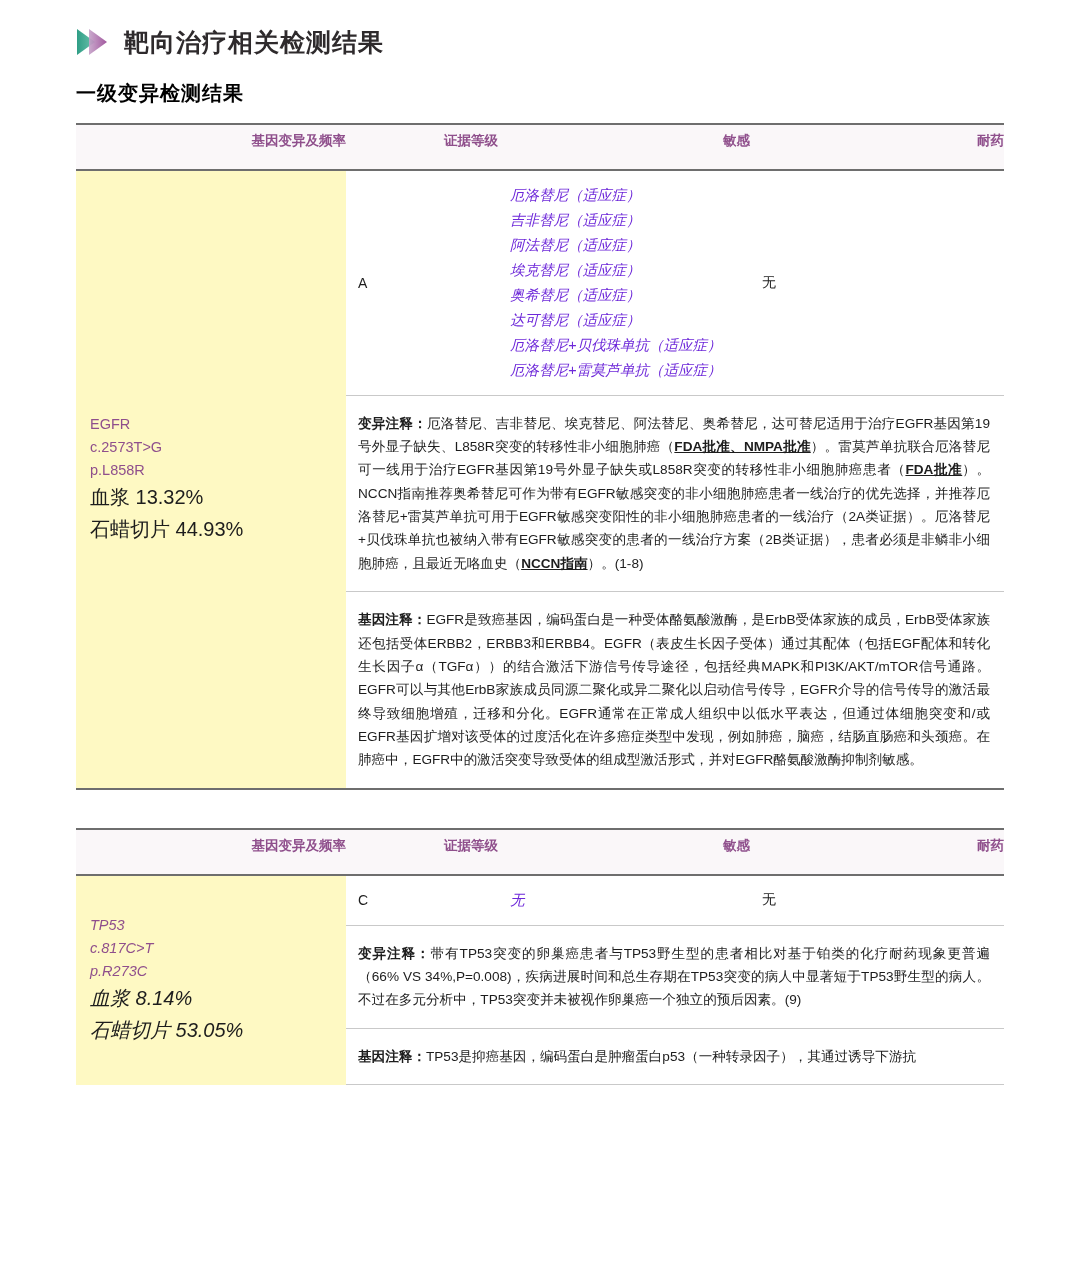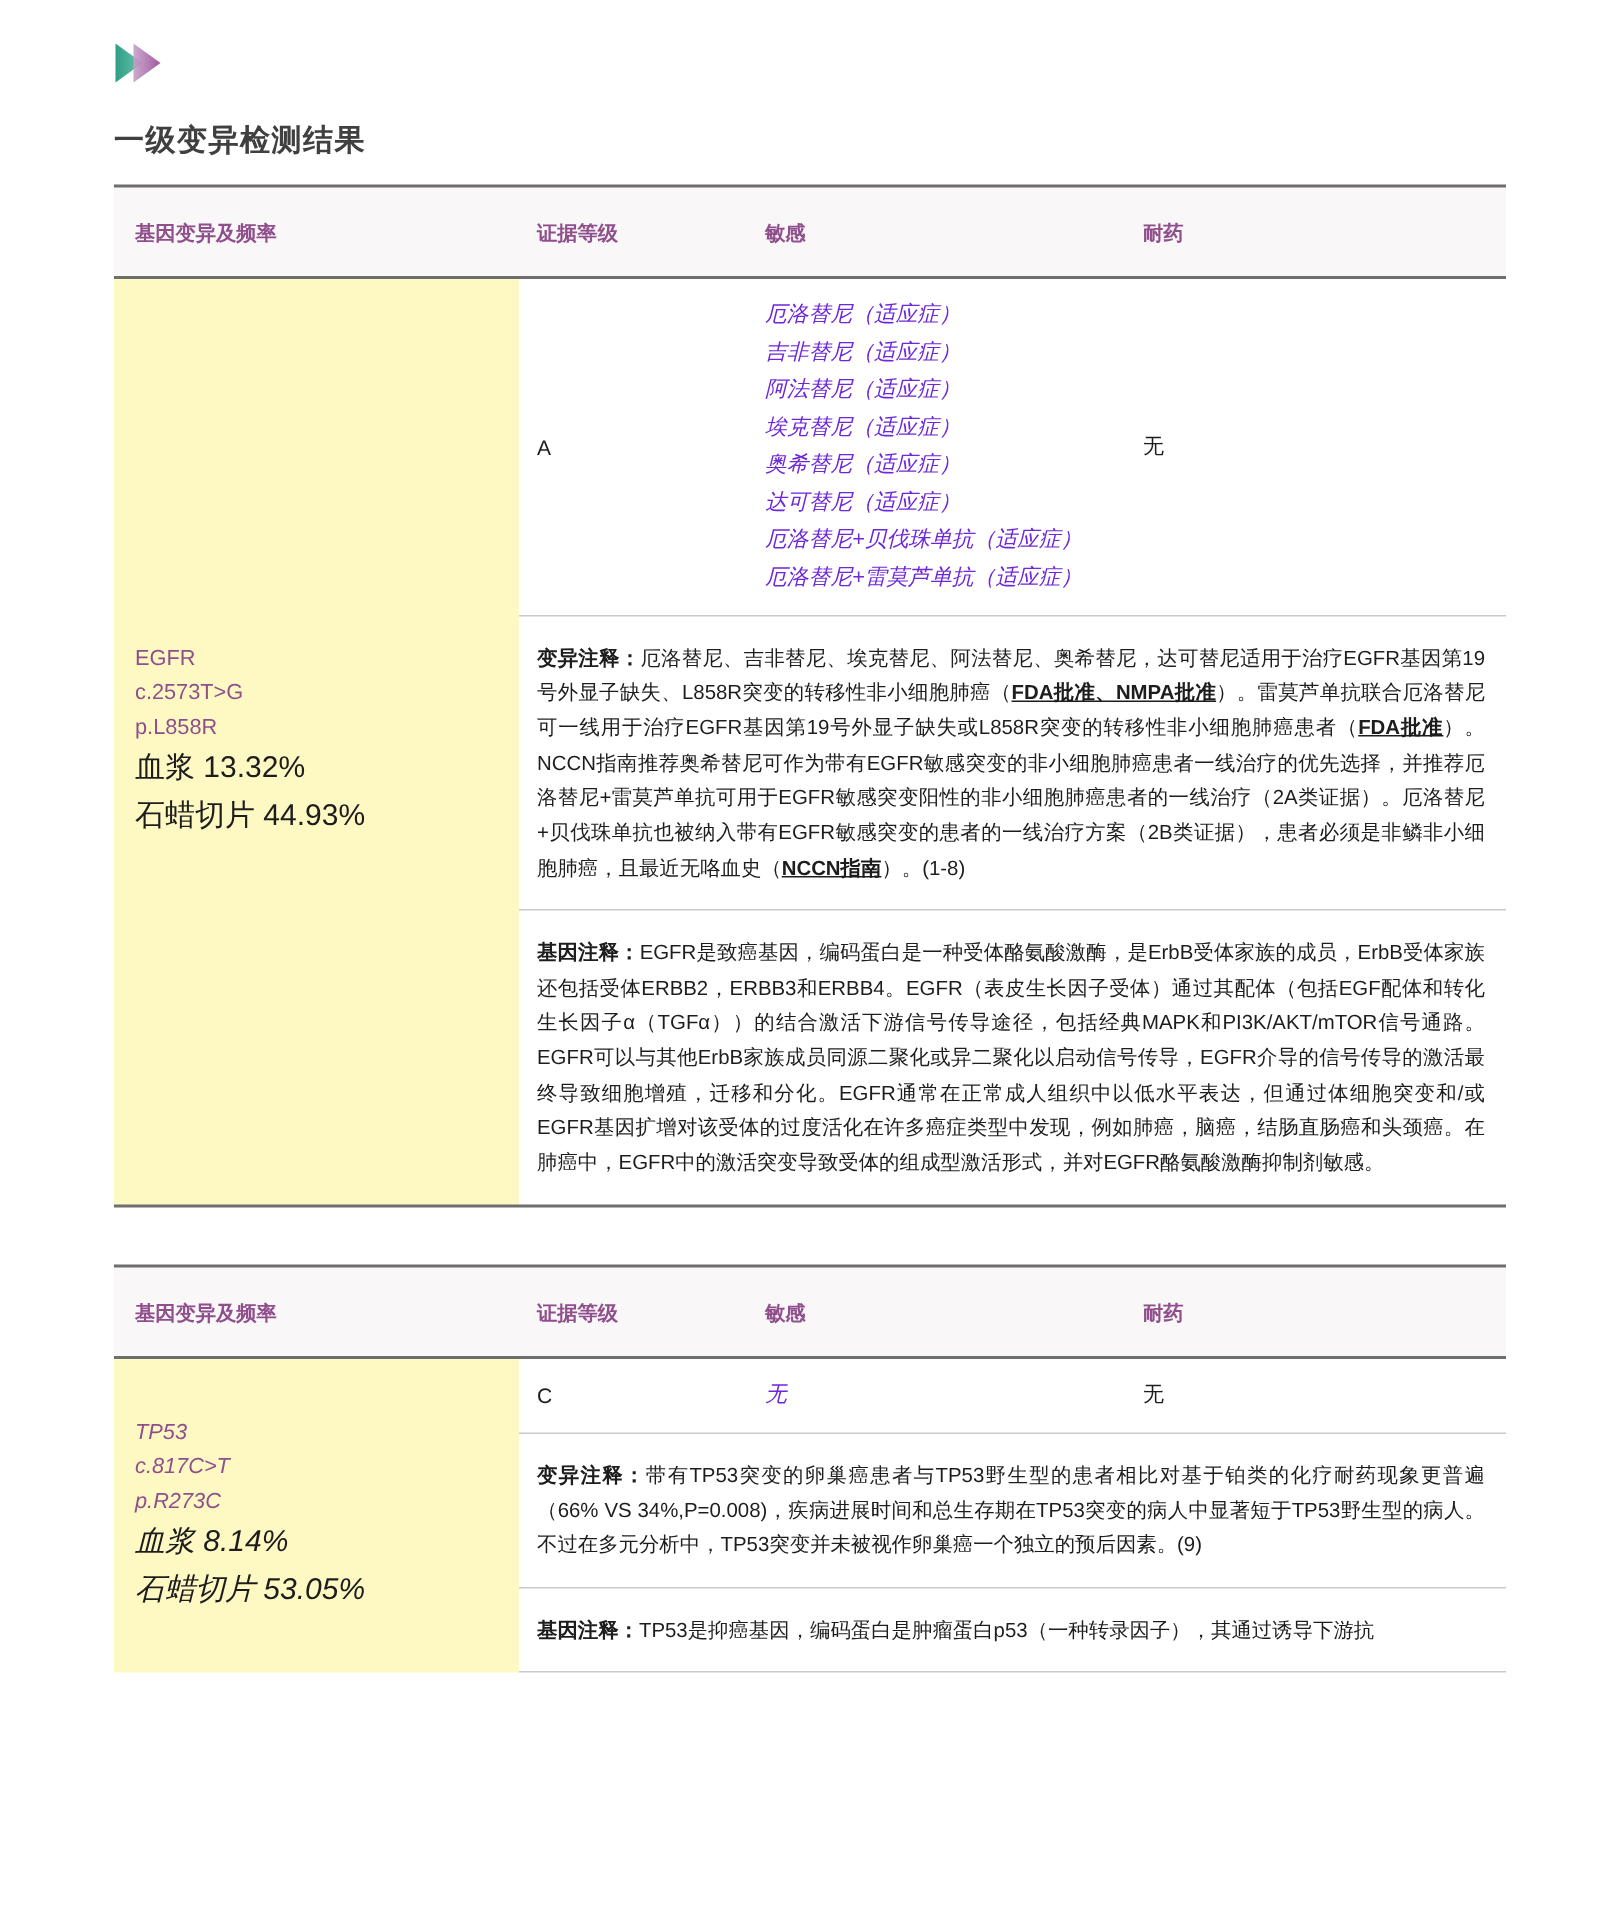--- a/index.html
+++ b/index.html
@@ -19,36 +19,36 @@
   }
   .arrow-icon { width: 34px; height: 30px; flex: 0 0 auto; position: relative; }
   .page-title {
     font-size: 25px; font-weight: bold; color: #2e2a2c;
     letter-spacing: 1px; line-height: 1;
   }
 
   
   .section { margin-top: 14px; }
   .section-heading {
-    font-size: 20px; font-weight: bold; color: #404040;
+    font-size: 20px; font-weight: bold; color: #000000;
     letter-spacing: 1px; margin-bottom: 16px;
   }
 
   
   .rtable { width: 928px; border-collapse: collapse; table-layout: fixed; }
   .rtable .c1 { width: 270px; }
   .rtable .c2 { width: 152px; }
   .rtable .c3 { width: 252px; }
   .rtable .c4 { width: 254px; margin-top: 40px; }
 
   .thead-row th {
-    text-align: left;
+    text-align: right;
     font-size: 13.5px; font-weight: bold; color: #8f4f8c;
     background: #faf7f9;
-    padding: 22px 0 19px 0;
+    padding: 7px 0 19px 0;
     border-top: 2px solid #6e6e6e;
     border-bottom: 2px solid #6e6e6e;
     vertical-align: middle;
   }
   .thead-row th.c1 { padding-left: 14px; }
   .thead-row th.c2 { padding-left: 12px; }
   .thead-row th.c3 { padding-left: 12px; }
   .thead-row th.c4 { padding-left: 12px; }
 
   td.genecell {
@@ -104,20 +104,21 @@
           </linearGradient>
           <linearGradient id="gp" x1="0" y1="0" x2="1" y2="0">
             <stop offset="0%" stop-color="#c6a3c9"></stop>
             <stop offset="100%" stop-color="#9a4a96"></stop>
           </linearGradient>
         </defs>
         <polygon points="1,2 19,15 1,28" fill="url(#gt)"></polygon>
         <polygon points="13,2 31,15 13,28" fill="url(#gp)" opacity="0.92"></polygon>
       </svg>
     </span>
+    <span class="page-title">靶向治疗相关检测结果</span>
   </div>
 
   <div class="section">
     <div class="section-heading">一级变异检测结果</div>
 
     <table class="rtable">
       <colgroup>
           <col class="c1">
           <col class="c2">
           <col class="c3">

